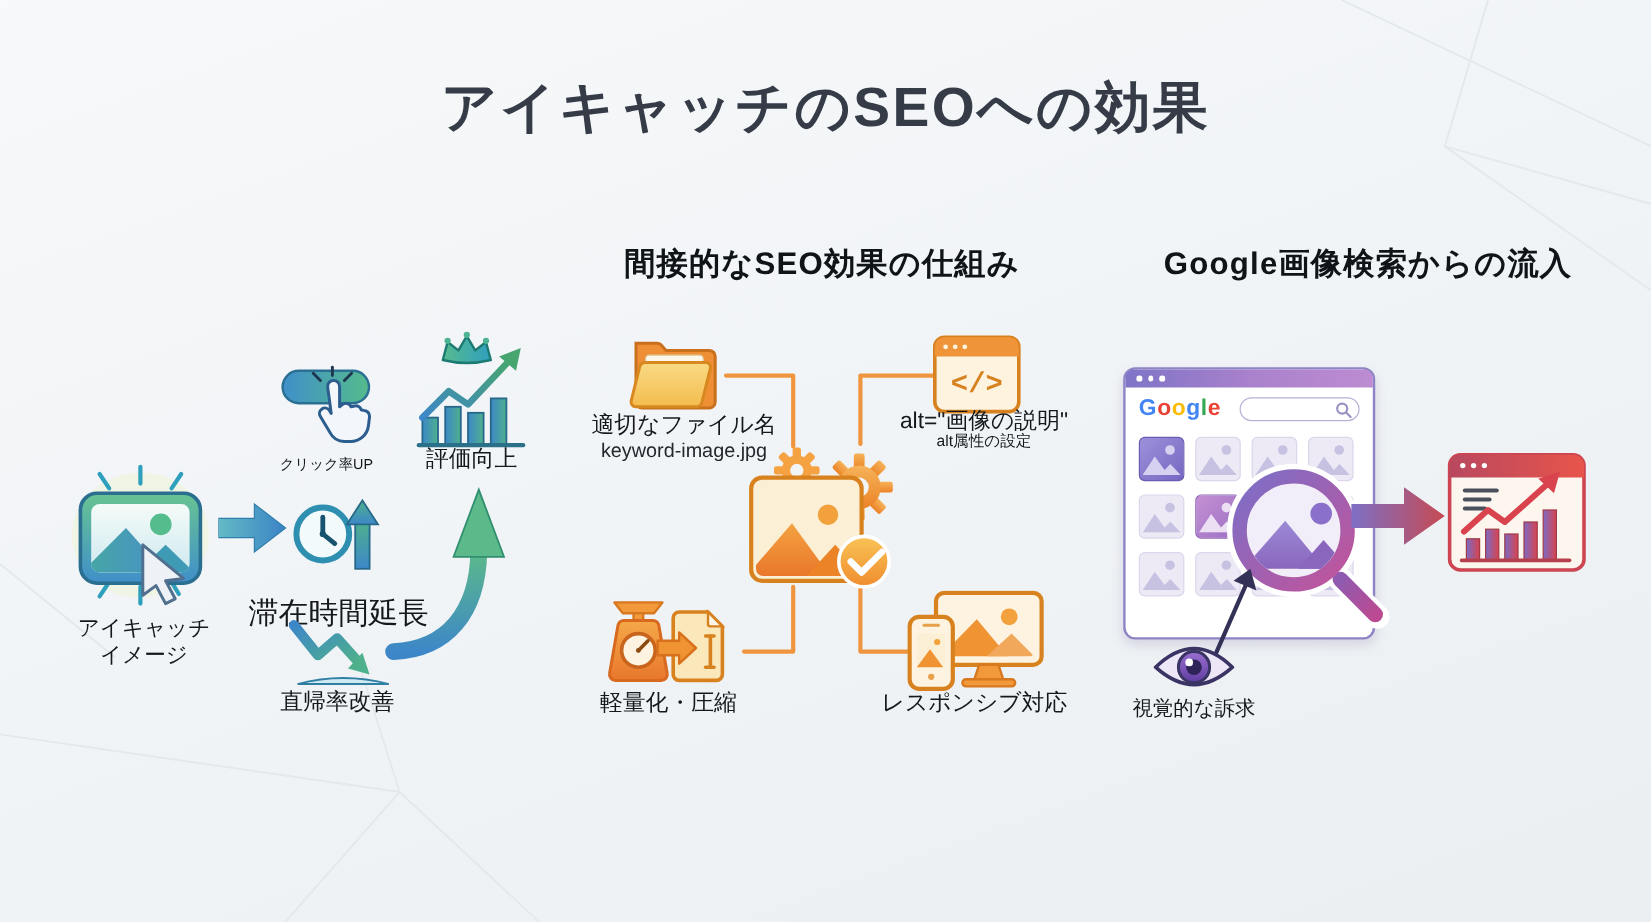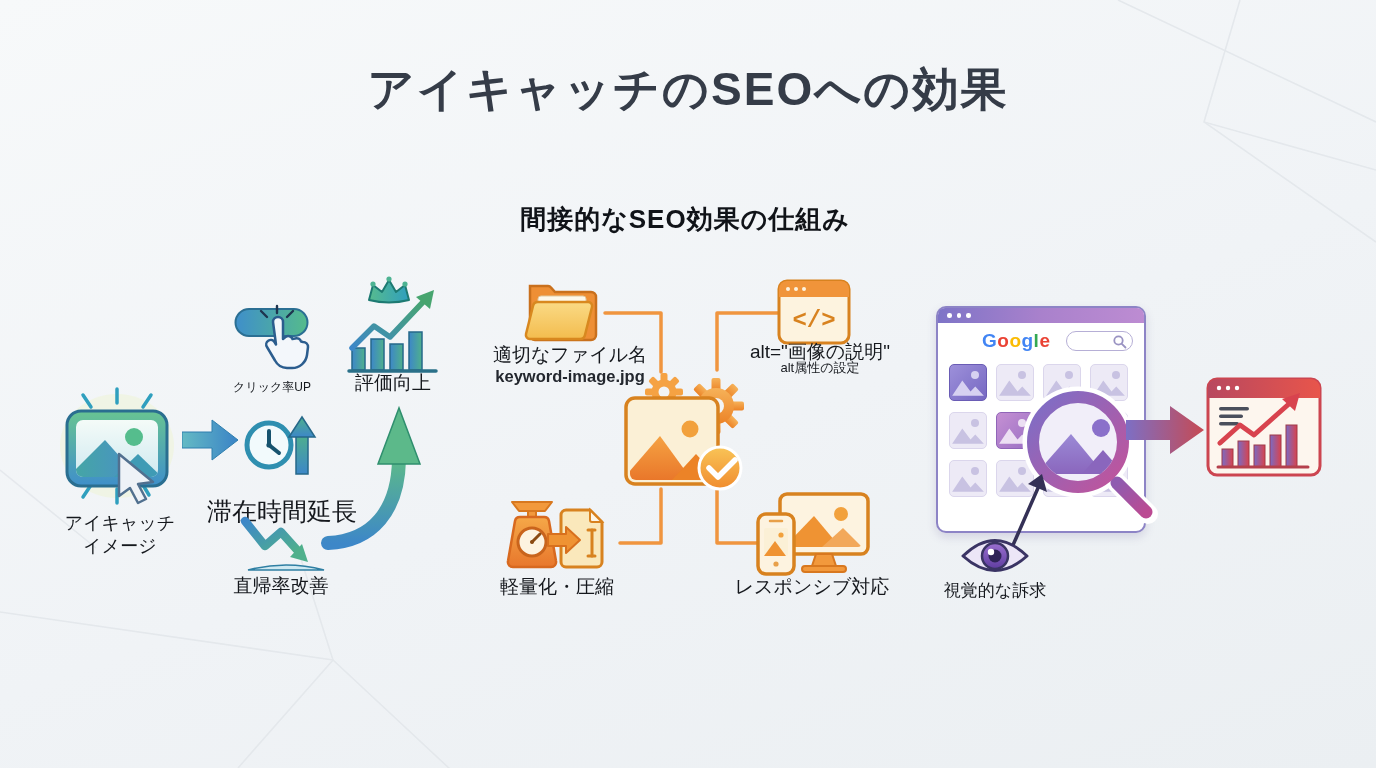--- a/index.html
+++ b/index.html
@@ -9,28 +9,28 @@
     font-family:"Liberation Sans","DejaVu Sans",sans-serif;color:#15181d;
   }
   svg{display:block}
   .abs{position:absolute;}
   .lbl{
     position:absolute;transform:translateX(-50%);text-align:center;
     font-weight:normal;color:#15181d;white-space:nowrap;line-height:1.3;
   }
   .title{left:688px;top:60px;font-size:46px;font-weight:800;color:#353c48;letter-spacing:2px;}
   .colhead{font-size:26px;font-weight:800;color:#101318;letter-spacing:1px;}
-  .sub{font-weight:700;font-size:16.5px;color:#23272e;}
+  .sub{font-weight:400;font-size:16.5px;color:#23272e;}
   
   .gwin{left:936px;top:306px;width:206px;height:223px;background:#ffffff;
         border:2px solid #8d84c6;border-radius:10px;box-shadow:0 4px 10px rgba(90,80,140,.18);}
   .gbar{height:15px;border-radius:7px 7px 0 0;background:linear-gradient(90deg,#7e74c7,#a981cc,#bd8cd2);
         display:flex;align-items:center;gap:5px;padding-left:9px;}
   .gdot{width:4.5px;height:4.5px;border-radius:50%;background:#ffffff;}
-  .gtop{display:flex;align-items:center;gap:16px;padding:7px 11px 4px 11px;margin-left:33px;}
+  .gtop{display:flex;align-items:center;gap:16px;padding:7px 11px 4px 11px;}
   .glogo{font-size:19px;font-weight:bold;letter-spacing:.5px;}
   .gl-b{color:#4285F4}.gl-r{color:#EA4335}.gl-y{color:#FBBC05}.gl-g{color:#34A853}
   .gsearch{flex:1;height:18px;border:1.5px solid #b6afd6;border-radius:11px;position:relative;background:#fff;}
   .gsearch svg{position:absolute;right:4px;top:1.5px;}
   .ggrid{display:grid;grid-template-columns:repeat(4,38px);gap:11px 9px;padding:8px 11px;}
   .gcell{width:38px;height:37px;border-radius:5px;background:#edeaf6;border:1.5px solid #dbd6ec;
          position:relative;overflow:hidden;box-sizing:border-box;}
   .gcell .dot{position:absolute;left:58%;top:16%;width:8px;height:8px;border-radius:50%;background:#c8c2e2;}
   .gcell .mts{position:absolute;left:6%;right:6%;bottom:12%;height:55%;background:#c8c2e2;
          clip-path:polygon(0% 100%,32% 20%,58% 78%,73% 52%,100% 100%);}
@@ -50,20 +50,21 @@
       <polyline points="300,556 333,660 238,768"></polyline>
       <polyline points="0,470 96,548"></polyline>
       <polyline points="1118,0 1376,122"></polyline>
       <polyline points="1240,0 1204,122 1376,242"></polyline>
       <polyline points="1204,122 1376,170"></polyline>
     </g>
   </svg>
 
   <div class="lbl title">アイキャッチのSEOへの効果</div>
   <div class="lbl colhead" style="left:685px;top:203px">間接的なSEO効果の仕組み</div>
+  <div class="lbl colhead" style="left:1140px;top:203px">Google画像検索からの流入</div>
 
   <div class="abs" style="left:58px;top:380px">
     <svg width="118" height="132" viewBox="0 0 118 132">
       <defs>
         <linearGradient id="egFrame" x1="0" y1="0" x2="0" y2="1">
             <stop offset="0" stop-color="#68c492"></stop>
             <stop offset="1" stop-color="#3f8fca"></stop>
           </linearGradient>
         <linearGradient id="egInner" x1="0" y1="0" x2="0" y2="1">
             <stop offset="0" stop-color="#f4fbf8"></stop>

